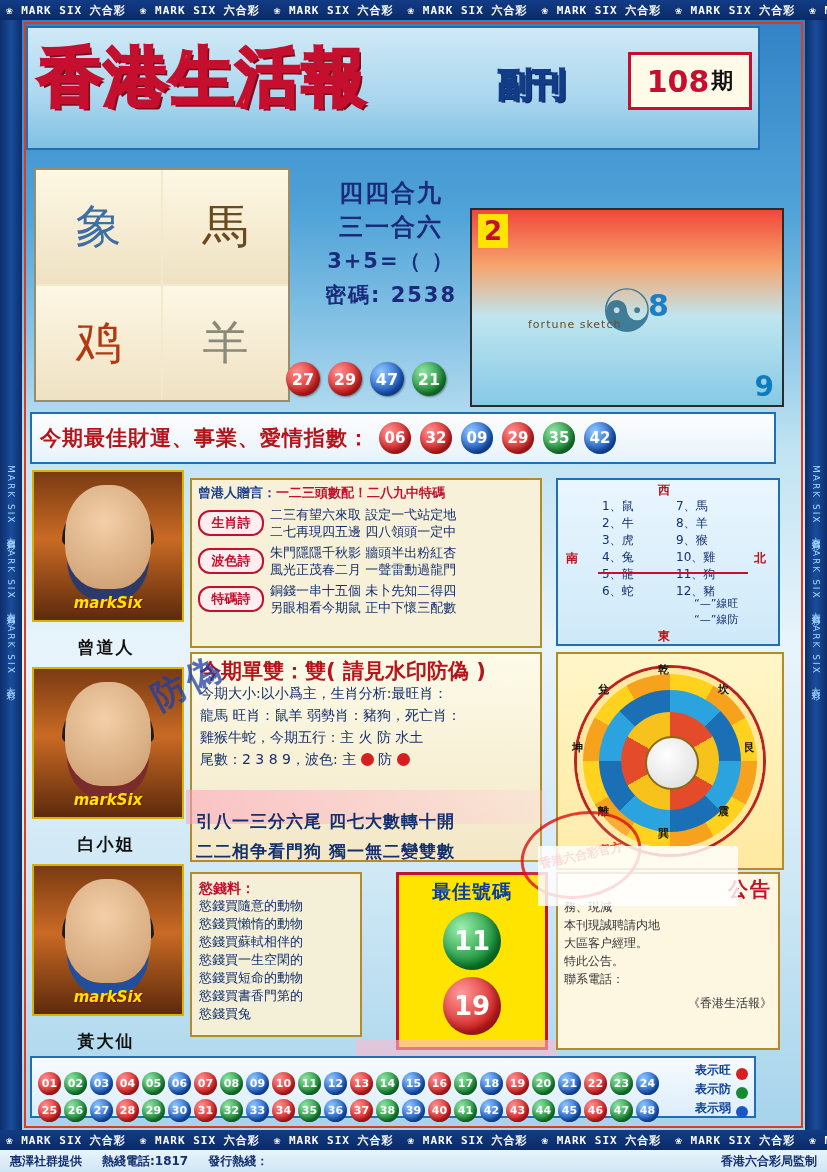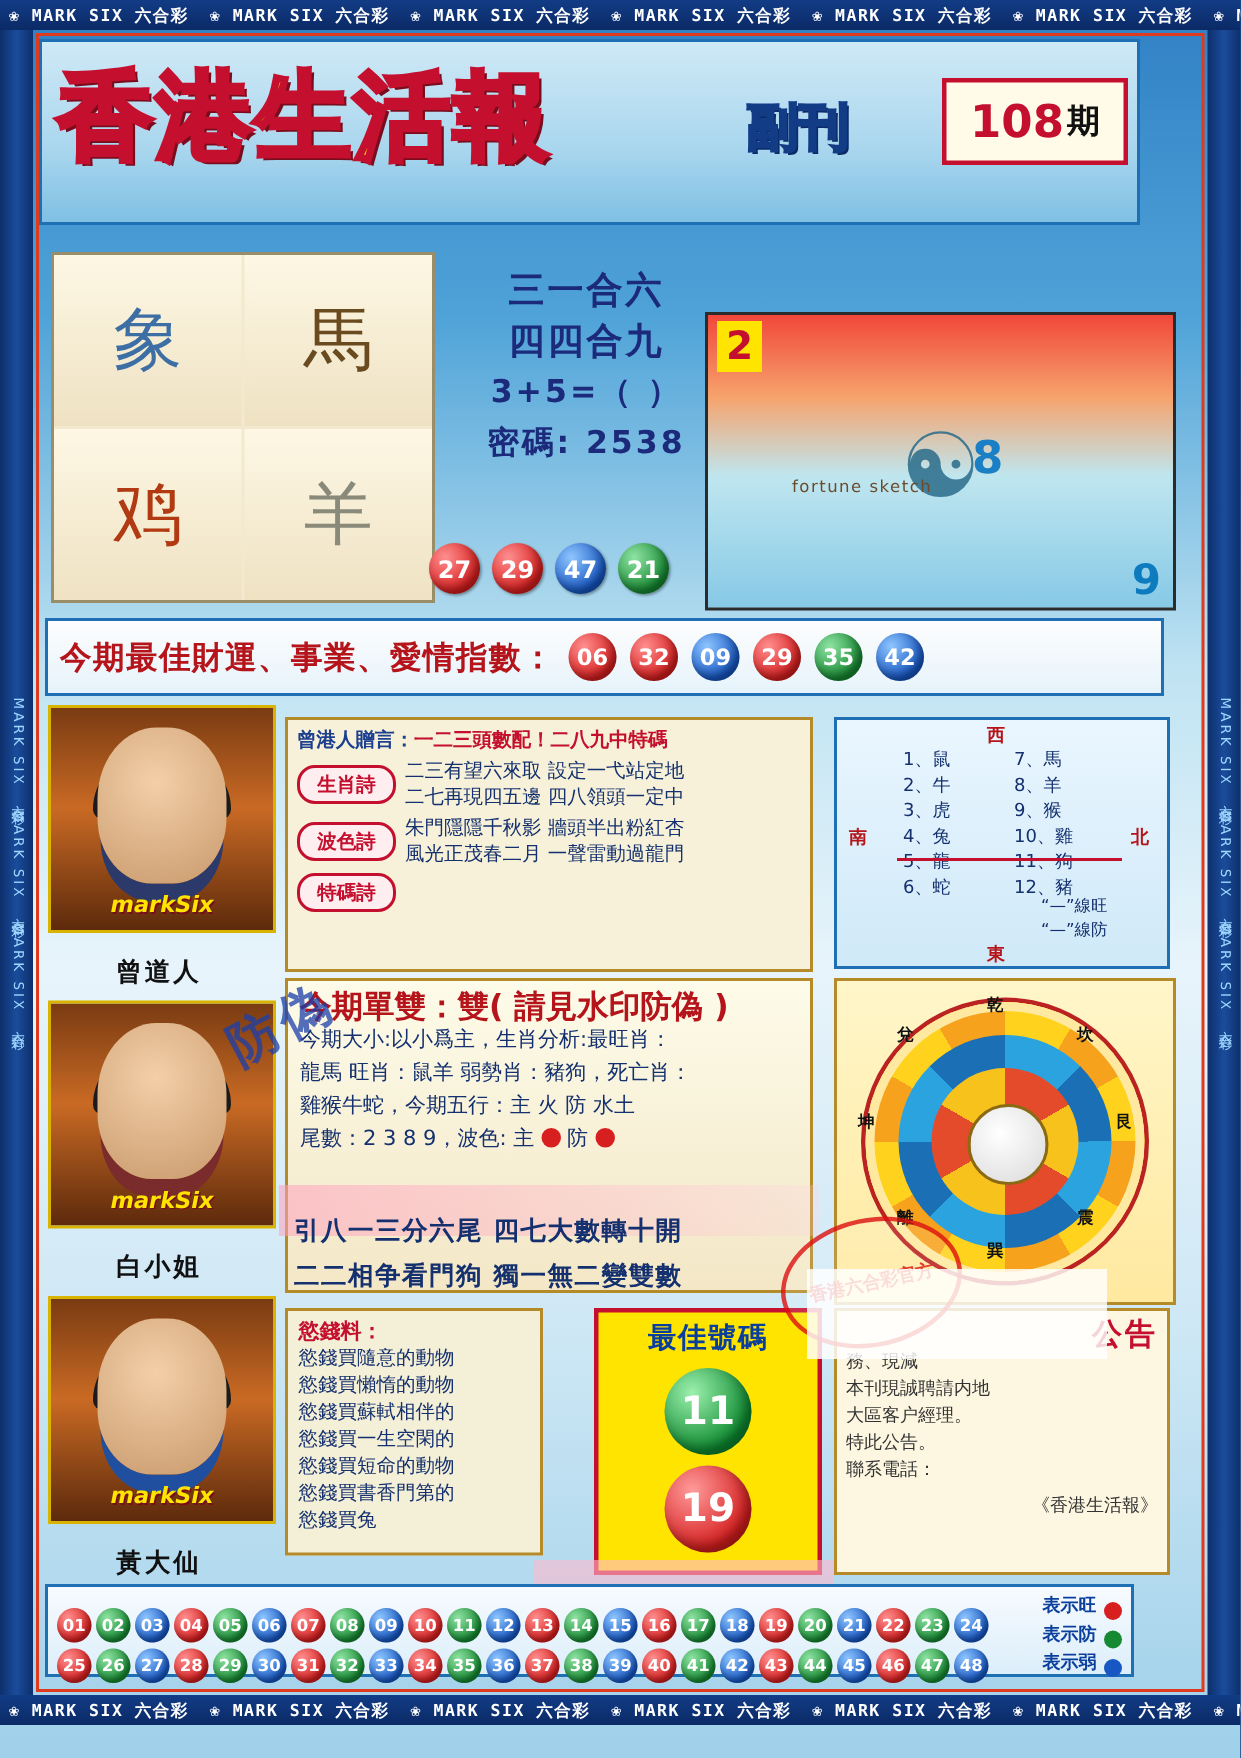--- a/index.html
+++ b/index.html
@@ -342,22 +342,22 @@
       </div>
     <div class="photo-cell">
         <span class="animal a3">鸡</span>
       </div>
     <div class="photo-cell">
         <span class="animal a4">羊</span>
       </div>
   </div>
 
   <div class="riddle">
+    <div>四四合九</div>
     <div>三一合六</div>
-    <div>四四合九</div>
     <div class="eq">3+5=（  ）</div>
     <div class="code">密碼: 2538</div>
   </div>
 
   <div class="ball-row" id="draw-balls">
       <div class="ball b-red">27</div>
       <div class="ball b-red">29</div>
       <div class="ball b-blue">47</div>
       <div class="ball b-green">21</div>
     </div>
@@ -423,20 +423,24 @@
         </div>
         <div class="poem-row">
           <div class="poem-tag">波色詩</div>
           <div class="poem-lines">
             <div>朱門隱隱千秋影 牆頭半出粉紅杏</div>
             <div>風光正茂春二月 一聲雷動過龍門</div>
           </div>
         </div>
         <div class="poem-row">
           <div class="poem-tag">特碼詩</div>
+          <div class="poem-lines">
+            <div>銅錢一串十五個 未卜先知二得四</div>
+            <div>另眼相看今期鼠 正中下懷三配數</div>
+          </div>
         </div>
       </div>
   </div>
 
   <div class="forecast">
     <div class="title">今期單雙：雙( 請見水印防偽 )</div>
     <div id="forecast-lines">
         <div>今期大小:以小爲主，生肖分析:最旺肖：</div>
         <div>龍馬 旺肖：鼠羊  弱勢肖：豬狗，死亡肖：</div>
         <div>雞猴牛蛇，今期五行：主 火 防 水土</div>
@@ -603,14 +607,20 @@
   <div class="marquee bottom" id="marquee-bottom">
       <span class="mk">❀ MARK SIX 六合彩</span>
       <span class="mk">❀ MARK SIX 六合彩</span>
       <span class="mk">❀ MARK SIX 六合彩</span>
       <span class="mk">❀ MARK SIX 六合彩</span>
       <span class="mk">❀ MARK SIX 六合彩</span>
       <span class="mk">❀ MARK SIX 六合彩</span>
       <span class="mk">❀ MARK SIX 六合彩</span>
     </div>
 
+  <div class="footer">
+    <div>惠澤社群提供</div>
+    <div>熱綫電話:1817</div>
+    <div>發行熱綫：</div>
+    <div class="fr">香港六合彩局監制</div>
+  </div>
 
 </div>
 
 </body></html>

